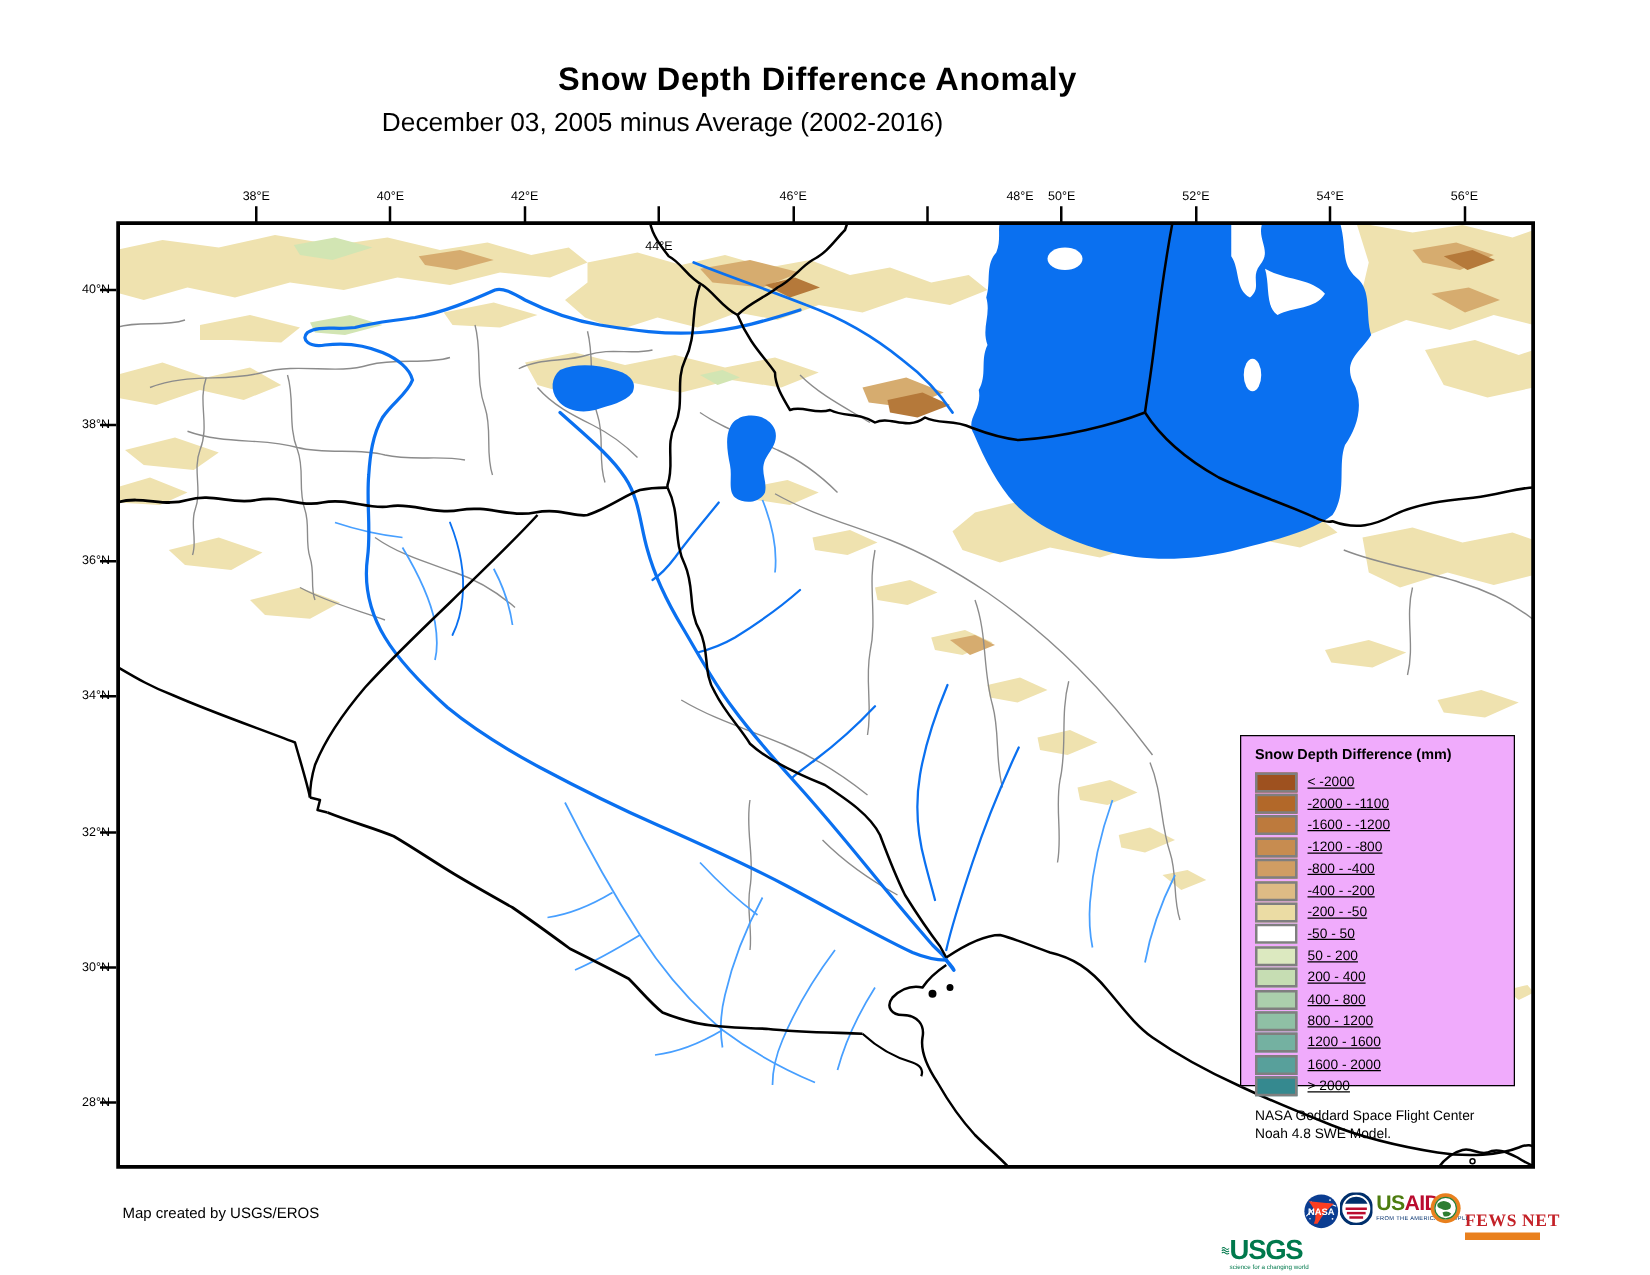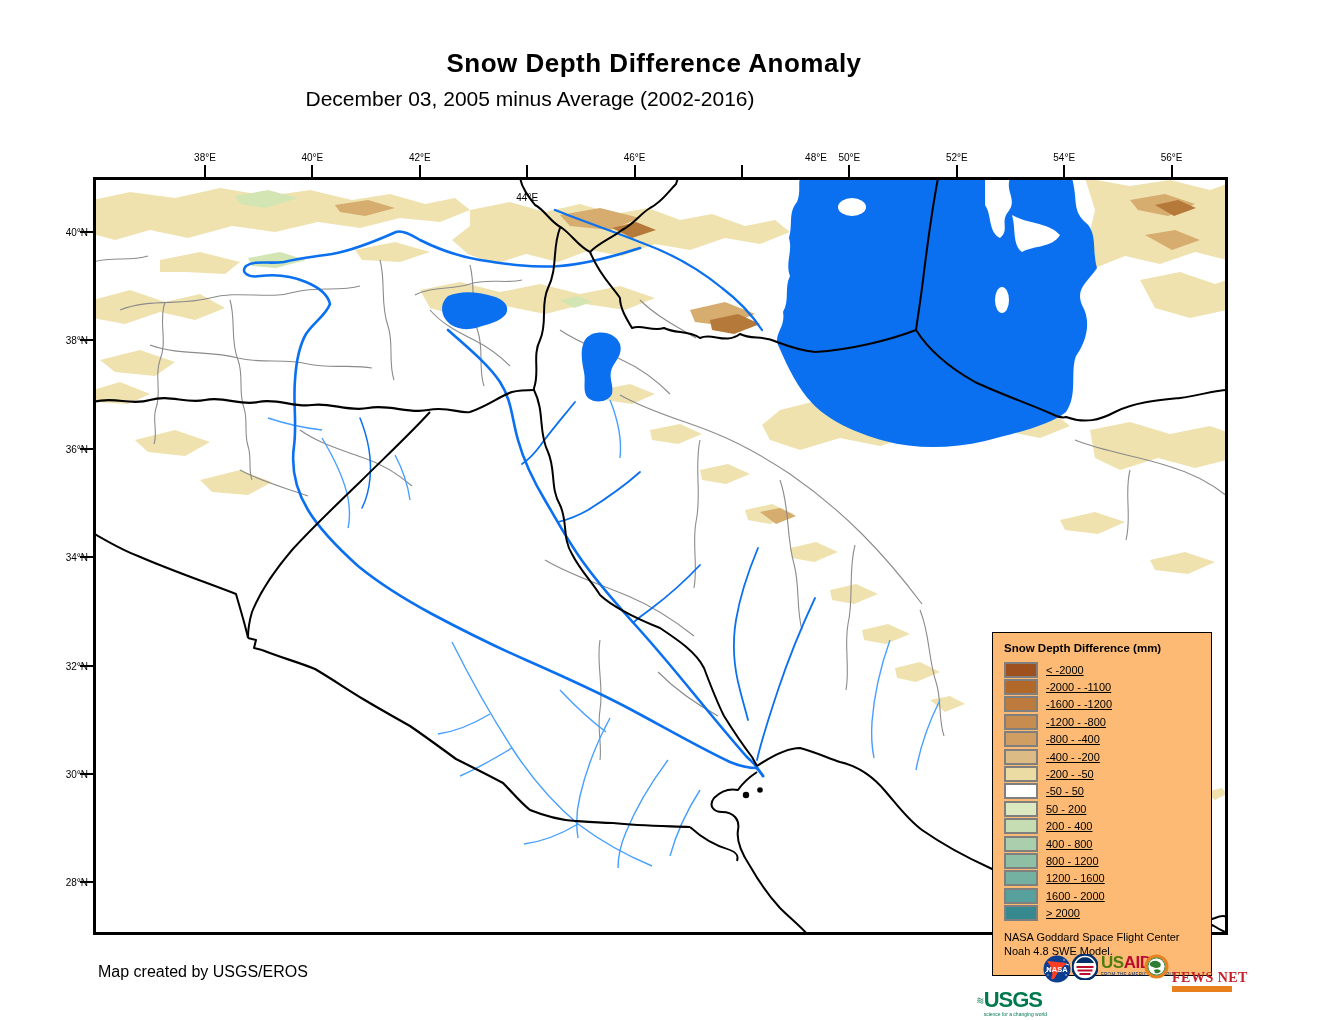--- a/index.html
+++ b/index.html
@@ -21,33 +21,33 @@
     position:absolute;font-size:10px;color:#000;transform:translateX(-50%);
     white-space:nowrap;
   }
   .tick-label-lat{
     position:absolute;font-size:10px;color:#000;transform:translateY(-50%);
     white-space:nowrap;text-align:right;width:34px;
   }
   .tick-mark{position:absolute;background:#000;}
   
   #legend{
-    left:992px;top:588px;width:220px;height:344px;background:#fdba74;
-    border:1.5px solid #000;box-sizing:border-box;padding:9px 0 0 11px;margin-top:44px;
+    left:992px;top:588px;width:220px;height:281px;background:#f0abfc;
+    border:1.5px solid #000;box-sizing:border-box;padding:9px 0 0 11px;
   }
   #legend-title{font-size:11.5px;font-weight:bold;color:#000;margin-bottom:7px;}
   .leg-row{display:flex;align-items:center;height:17.4px;}
   .leg-swatch{
     width:30px;height:12px;border:2px solid #7f7f7f;box-sizing:content-box;
     flex:none;
   }
   .leg-label{font-size:11px;color:#000;margin-left:8px;white-space:nowrap;text-decoration:underline;}
   #legend-note{font-size:11px;color:#000;margin-top:9px;line-height:1.25;}
   
-  #footer-credit{left:98px;top:963px;font-size:16px;color:#000;}
+  #footer-credit{left:98px;top:963px;font-size:12px;color:#000;}
   .logo{position:absolute;}
   
   #logo-usgs{left:977px;top:953px;width:70px;height:36px;margin-top:36px;}
   #usgs-text{font-size:22px;font-weight:bold;color:#00794C;line-height:22px;letter-spacing:-1px;}
   #usgs-tagline{font-size:5px;color:#00794C;margin-top:0px;white-space:nowrap;}
   #usgs-row{display:flex;align-items:flex-start;}
   
   #logo-nasa{left:1043px;top:955px;width:28px;height:28px;}
   
   #logo-usaid{left:1072px;top:954px;display:flex;align-items:flex-start;}

